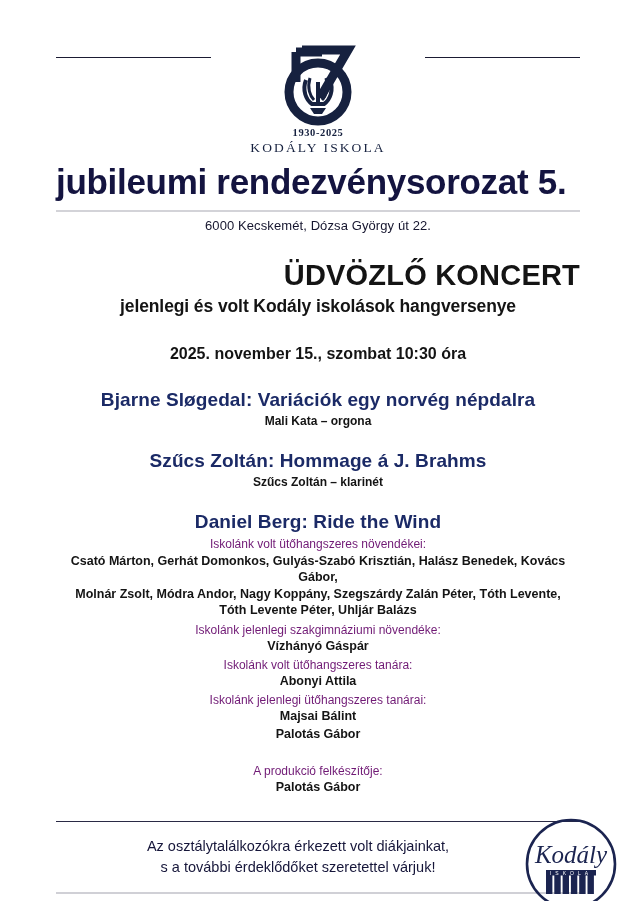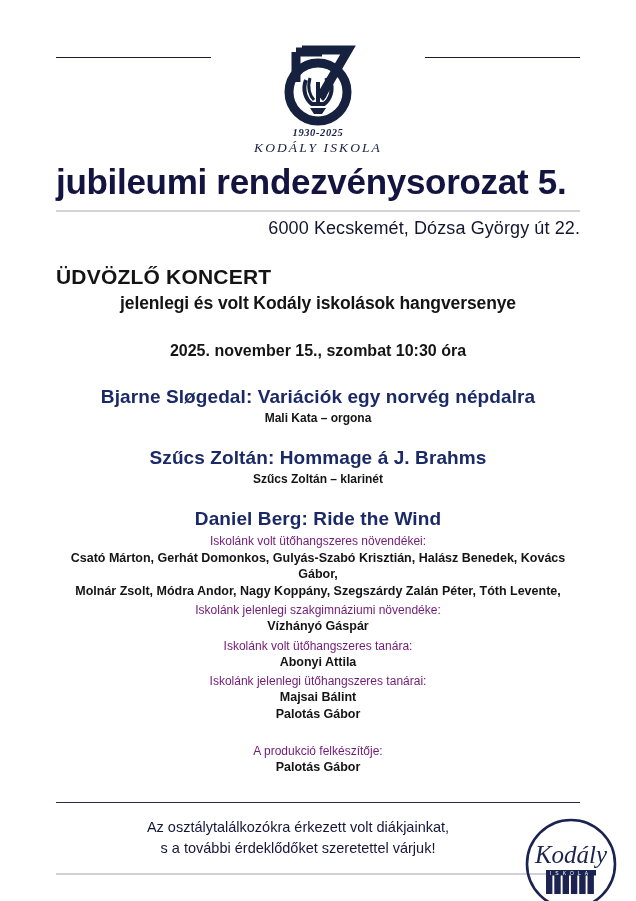--- a/index.html
+++ b/index.html
@@ -25,21 +25,20 @@
   }
 
   
   .crest-band {
     position: relative;
     height: 118px;
     margin-top: 38px;
     display: flex;
     align-items: center;
     justify-content: center;
-    font-style: italic;
   }
   .rule-left, .rule-right {
     position: absolute;
     top: 19px;
     height: 1px;
     background: #1b1b33;
     width: 155px;
   }
   .rule-left { left: 0; }
   .rule-right { right: 0; }
@@ -79,31 +78,31 @@
     text-align: left;
     line-height: 1.05;
     margin-top: 8px;
   }
   .title-rule {
     height: 2px;
     background: #d3d3d8;
     margin-top: 9px;
   }
   .address {
-    text-align: right;
-    font-size: 18px;
+    text-align: center;
+    font-size: 13px;
     color: #15152e;
     margin-top: 6px;
     letter-spacing: 0.1px;
   }
 
   
   .concert-title {
-    text-align: left;
-    font-size: 21px;
+    text-align: right;
+    font-size: 29px;
     font-weight: 700;
     color: #141414;
     margin-top: 26px;
     letter-spacing: 0.2px;
   }
   .concert-sub {
     text-align: center;
     font-size: 17.5px;
     font-weight: 700;
     color: #141414;
@@ -242,20 +241,21 @@
       <div class="piece-title">Szűcs Zoltán: Hommage á J. Brahms</div>
       <div class="piece-perf">Szűcs Zoltán – klarinét</div>
     </div>
 
     <div class="piece">
       <div class="piece-title">Daniel Berg: Ride the Wind</div>
       <div class="credit-label">Iskolánk volt ütőhangszeres növendékei:</div>
       <div class="names-block">
         <div>Csató Márton, Gerhát Domonkos, Gulyás-Szabó Krisztián, Halász Benedek, Kovács Gábor,</div>
         <div>Molnár Zsolt, Módra Andor, Nagy Koppány, Szegszárdy Zalán Péter, Tóth Levente,</div>
+        <div>Tóth Levente Péter, Uhljár Balázs</div>
       </div>
       <div class="credit-label">Iskolánk jelenlegi szakgimnáziumi növendéke:</div>
       <div class="credit-names">Vízhányó Gáspár</div>
       <div class="credit-label">Iskolánk volt ütőhangszeres tanára:</div>
       <div class="credit-names">Abonyi Attila</div>
       <div class="credit-label">Iskolánk jelenlegi ütőhangszeres tanárai:</div>
       <div class="credit-names">Majsai Bálint</div>
       <div class="credit-names">Palotás Gábor</div>
     </div>
 

